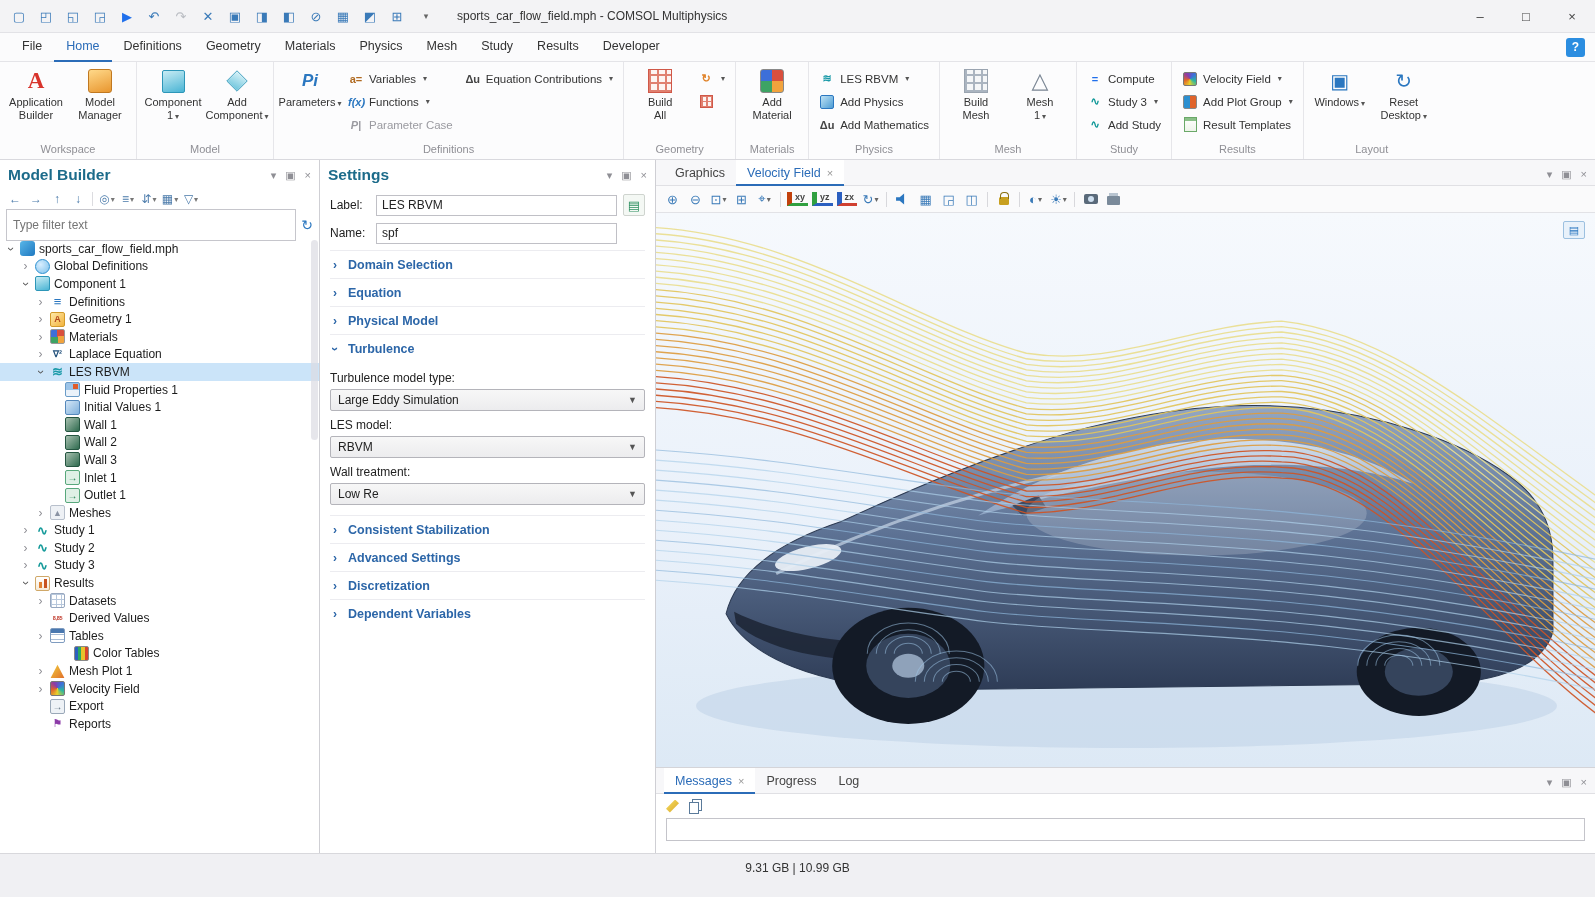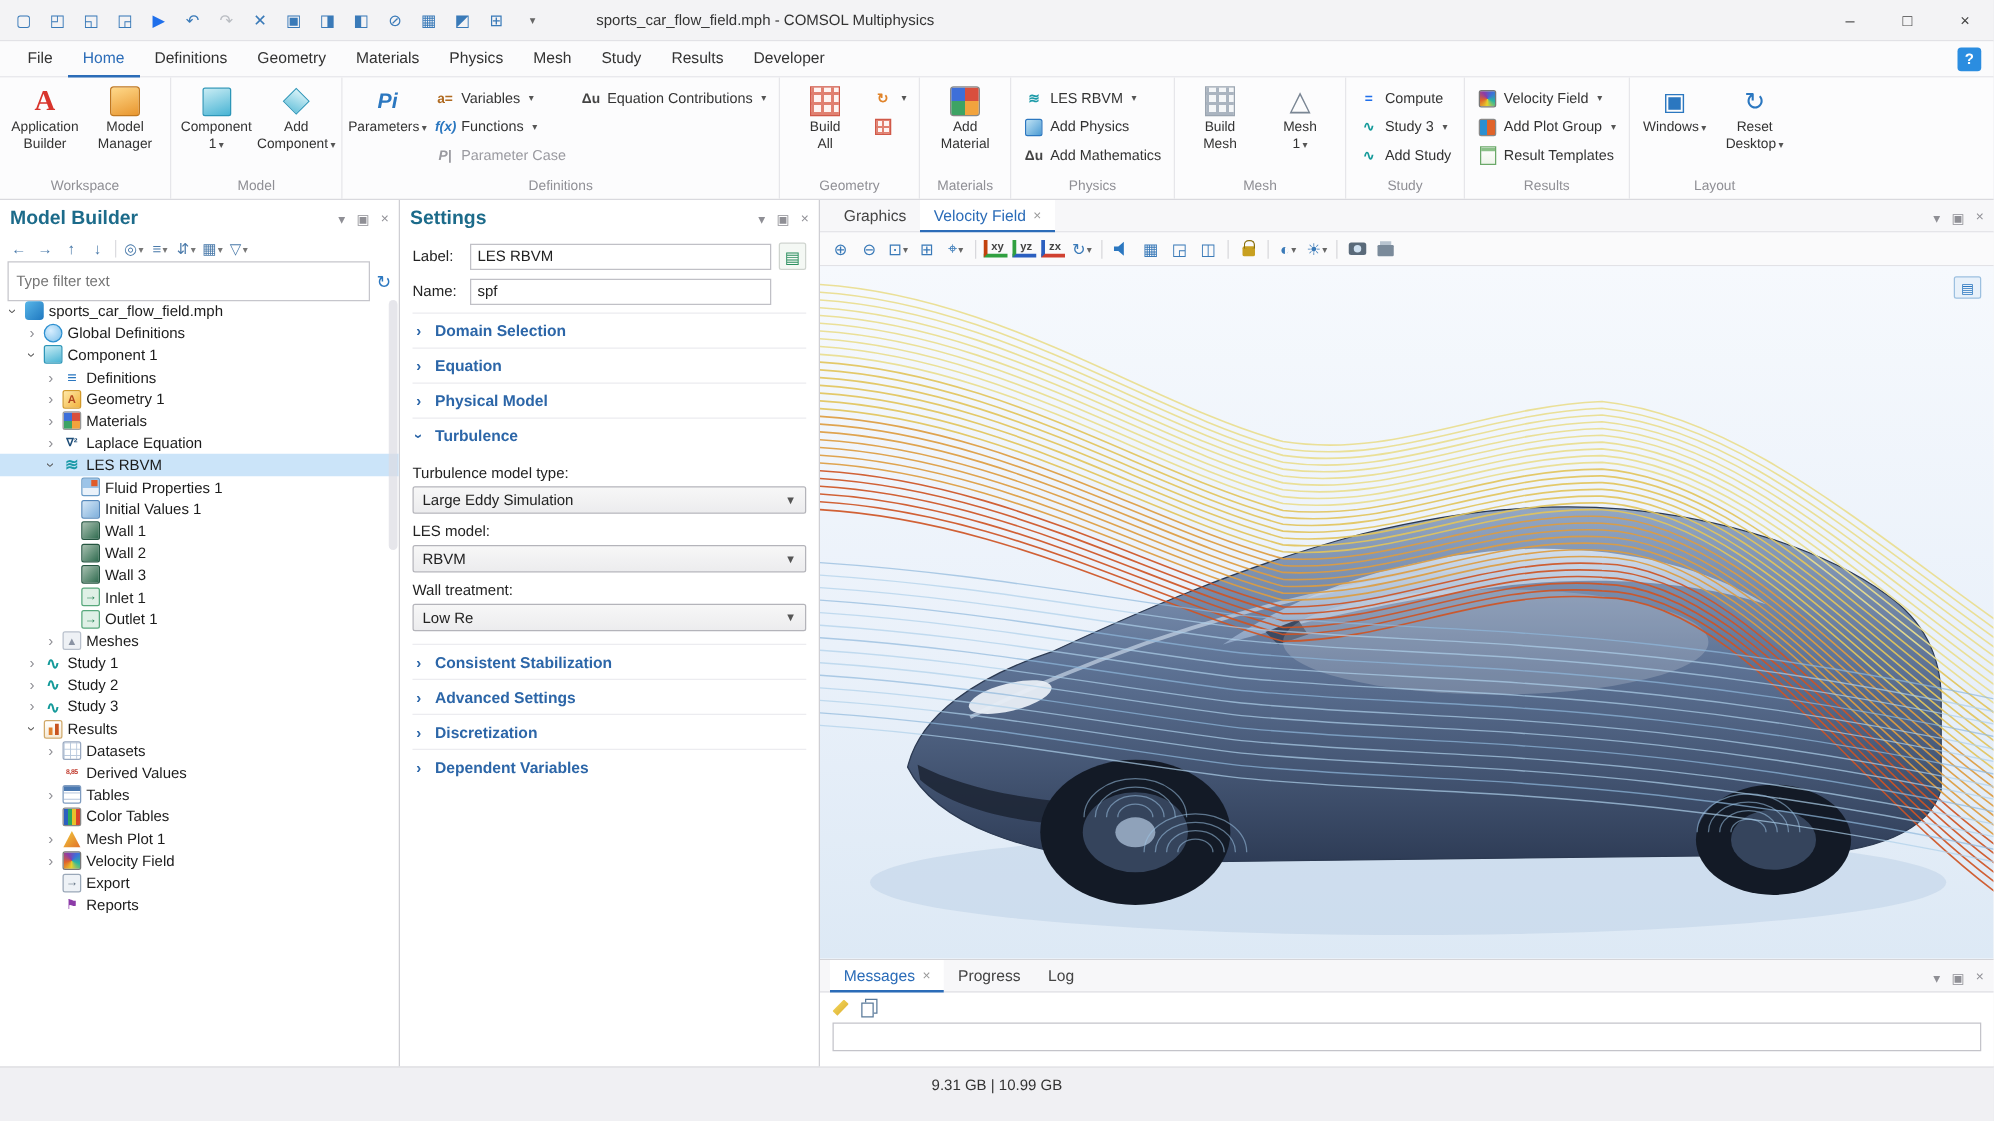--- a/index.html
+++ b/index.html
@@ -5,21 +5,21 @@
   *{box-sizing:border-box;margin:0;padding:0}
   html,body{width:1595px;height:897px;overflow:hidden;font-family:"Liberation Sans",sans-serif;font-size:12px;color:#222;background:#ececf0}
 
   
   .titlebar{height:33px;background:#f3f3f5;display:flex;align-items:center;border-bottom:1px solid #e2e2e6}
   .qat{display:flex;align-items:center;gap:1px;padding-left:6px}
   .qbtn{width:26px;height:24px;display:grid;place-items:center;font-size:13px;color:#3a7ab8;border-radius:3px}
   .qbtn.run{color:#1f6feb}
   .qbtn.muted{color:#b9bcc2}
   .qbtn.caret{font-size:9px;color:#666}
-  .title-text{margin-left:38px;font-size:12px;color:#333;white-space:nowrap}
+  .title-text{margin-left:18px;font-size:12px;color:#333;white-space:nowrap}
   .win-controls{margin-left:auto;display:flex;height:33px}
   .wc{width:46px;display:grid;place-items:center;font-size:13px;color:#444}
 
   
   .menubar{height:29px;background:#fbfbfc;display:flex;align-items:center;padding:0 10px;border-bottom:1px solid #e4e4e8}
   .menu-item{padding:0 12px;height:29px;line-height:27px;font-size:12.5px;color:#333;cursor:default}
   .menu-item.active{color:#2b6cb8;box-shadow:inset 0 -2px 0 #2b6cb8}
   .help-btn{margin-left:auto;width:19px;height:19px;background:#2b8de0;color:#fff;border-radius:3px;display:grid;place-items:center;font-weight:bold;font-size:12px}
 
   
@@ -139,21 +139,21 @@
   
   .gtabs{height:26px;display:flex;align-items:center;background:#f7f7f9;border-bottom:1px solid #e0e0e4;padding-left:8px}
   .gtab{padding:0 11px;height:26px;display:flex;gap:6px;align-items:center;font-size:12.5px;color:#444;cursor:default}
   .gtab.active{color:#2b6cb8;box-shadow:inset 0 -2px 0 #2b6cb8;background:#fff}
   .gtab .x{color:#999;font-size:11px}
   .gtabs .phead-icons{margin-left:auto;padding-right:8px}
   .gtoolbar{height:27px;display:flex;align-items:center;gap:2px;padding:0 6px;background:#fafafb;border-bottom:1px solid #e2e2e6}
   .gt{min-width:21px;height:21px;display:flex;align-items:center;justify-content:center;color:#3a7ab8;font-size:13px;gap:1px;border-radius:2px}
   .gt .c2{font-size:8px;color:#666}
   .gt-sep{width:1px;height:15px;background:#d8d8dc;margin:0 3px}
-  .axisbtn{font-size:9px;font-weight:bold;color:#444;padding:1px 3px;border-left:3px solid #c2410c;border-bottom:3px solid #30a040;line-height:1.1;margin:0 1px}
+  .axisbtn{font-size:9px;font-weight:bold;color:#444;padding:1px 3px;border-left:5px solid #c2410c;border-bottom:3px solid #30a040;line-height:1.1;margin:0 1px}
   .axisbtn.yz{border-left-color:#30a040;border-bottom-color:#2b5fc0}
   .axisbtn.zx{border-left-color:#2b5fc0;border-bottom-color:#d04030}
   .cs-sound{width:13px;height:12px;background:#2b77c0;clip-path:polygon(0 35%,28% 35%,62% 4%,62% 96%,28% 65%,0 65%)}
   .cs-lock{width:10px;height:8px;background:#c8a020;border-radius:1.5px;position:relative;margin-top:4px}
   .cs-lock::before{content:"";position:absolute;left:1.5px;top:-5px;width:7px;height:6px;border:1.5px solid #8a7010;border-bottom:none;border-radius:4px 4px 0 0}
   .cs-camera{width:14px;height:10px;background:#5a6a7a;border-radius:2px;position:relative}
   .cs-camera::before{content:"";position:absolute;left:4px;top:2px;width:6px;height:6px;border-radius:50%;background:#cfe0f0}
   .cs-print{width:13px;height:9px;background:#7a8a9a;border-radius:1px;position:relative;margin-top:3px}
   .cs-print::before{content:"";position:absolute;left:2px;top:-3px;width:9px;height:3px;background:#b8c4d0}
   .canvas{position:relative;flex:1;overflow:hidden;background:#f2f6fb}
@@ -569,21 +569,21 @@
         <div class="trow" style="padding-left: 35px;">
           <span class="chev"></span>
           <span class="ti ti-derived"></span>
           <span>Derived Values</span>
         </div>
         <div class="trow" style="padding-left: 35px;">
           <span class="chev">›</span>
           <span class="ti ti-tables"></span>
           <span>Tables</span>
         </div>
-        <div class="trow" style="padding-left: 35px;">
+        <div class="trow" style="padding-left: 35px; margin-left: 24px;">
           <span class="chev"></span>
           <span class="ti ti-colortables"></span>
           <span>Color Tables</span>
         </div>
         <div class="trow" style="padding-left: 35px;">
           <span class="chev">›</span>
           <span class="ti ti-meshplot"></span>
           <span>Mesh Plot 1</span>
         </div>
         <div class="trow" style="padding-left: 35px;">

